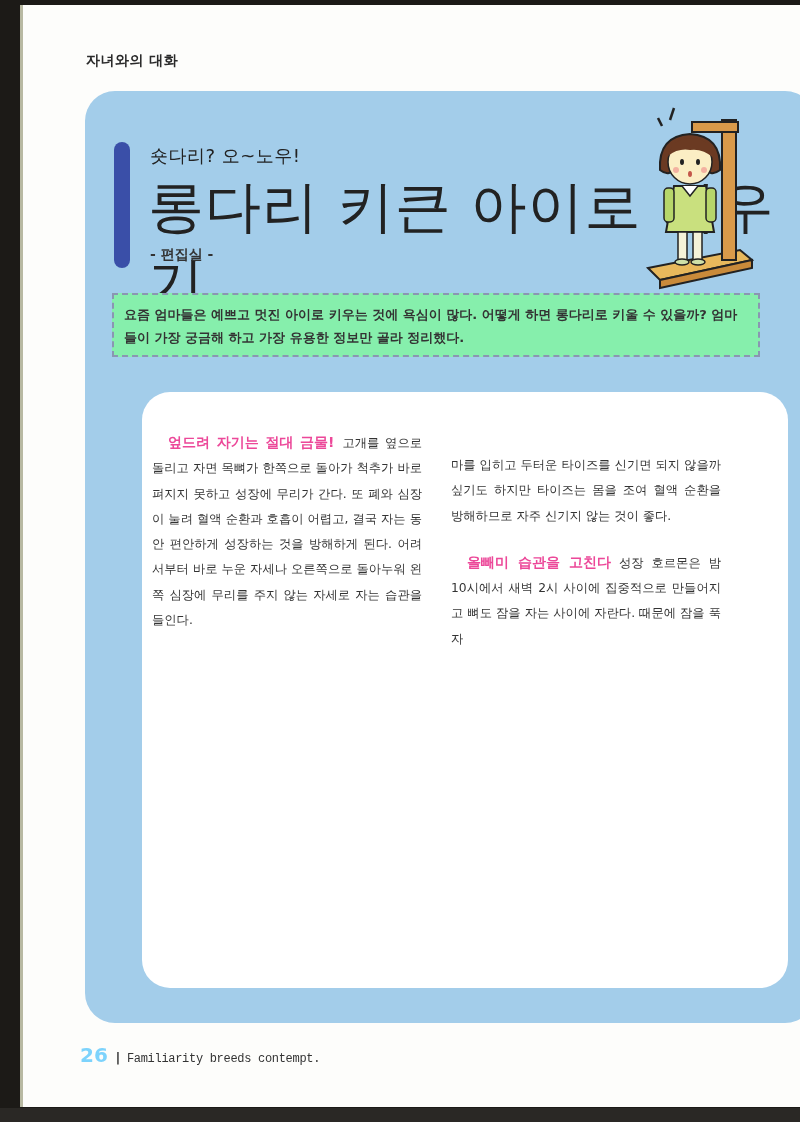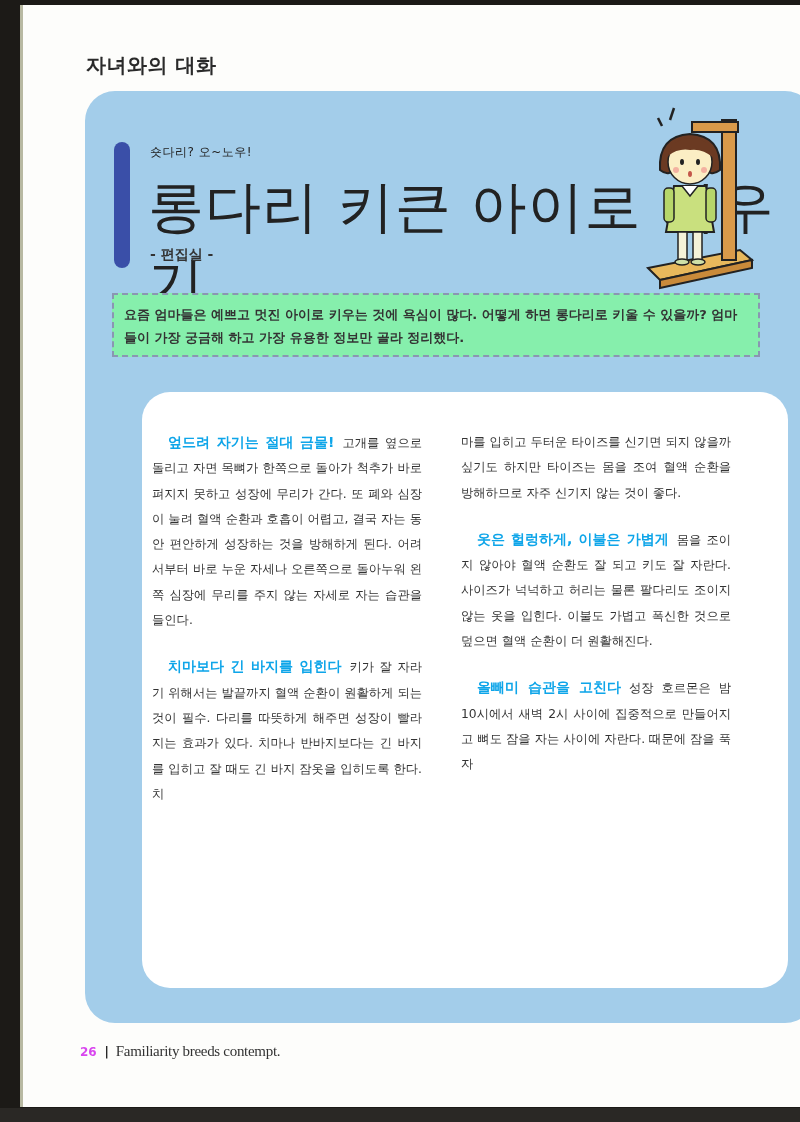--- a/index.html
+++ b/index.html
@@ -12,34 +12,34 @@
     position: absolute; left: 20px; top: 5px; width: 780px; height: 1102px;
     background: #fdfdfb;
     border-left: 3px solid #b8b9a2;
   }
   .bottom-strip {
     position: absolute; left: 0; top: 1108px; width: 800px; height: 14px;
     background: #2a2825;
   }
   .section-label {
     position: absolute; left: 86px; top: 52px;
-    font-size: 20px; font-weight: bold; color: #2a2a2a; letter-spacing: 0.5px;
+    font-size: 14px; font-weight: bold; color: #2a2a2a; letter-spacing: 0.5px;
   }
   .blue-panel {
     position: absolute; left: 85px; top: 91px; width: 730px; height: 932px;
     background: #a3cdea;
     border-radius: 30px;
   }
   .title-bar {
     position: absolute; left: 114px; top: 142px; width: 16px; height: 126px;
     background: #3a4fa8; border-radius: 8px;
   }
   .subtitle {
     position: absolute; left: 150px; top: 144px;
-    font-size: 12px; color: #222; letter-spacing: 0.5px;
+    font-size: 18px; color: #222; letter-spacing: 0.5px;
   }
   .main-title {
     position: absolute; left: 148px; top: 170px;
     font-size: 56px; color: #222; letter-spacing: 1px; font-weight: normal;
   }
   .byline {
     position: absolute; left: 150px; top: 246px;
     font-size: 14px; font-weight: bold; color: #333;
   }
   .illustration {
@@ -56,33 +56,33 @@
   }
   .content-card {
     position: absolute; left: 142px; top: 392px; width: 646px; height: 596px;
     background: #ffffff; border-radius: 28px;
   }
   .col {
     position: absolute; top: 430px; width: 270px;
     font-size: 12.3px; color: #333; line-height: 25.3px; text-align: justify;
   }
   .col.left { left: 152px; }
-  .col.right { left: 461px; }
+  .col.right { left: 451px; margin-top: 23px; }
   .para { margin: 0 0 21px 0; text-indent: 16px; }
   .para.cont { text-indent: 0; }
   .head {
-    color: #0ea5e9; font-weight: bold; font-size: 14px; margin-right: 8px;
+    color: #ec4899; font-weight: bold; font-size: 14px; margin-right: 8px;
   }
   .footer {
     position: absolute; left: 80px; top: 1043px;
     font-size: 12px; color: #333;
   }
-  .page-num { font-weight: bold; font-size: 12px; color: #d946ef; }
+  .page-num { font-weight: bold; font-size: 20px; color: #7dd3fc; }
   .footer-sep { font-weight: bold; margin: 0 3px 0 4px; color: #222; }
-  .footer-text { font-family: Liberation Serif, serif; font-size: 15px; letter-spacing: -0.3px; }
+  .footer-text { font-family: Liberation Mono, monospace; font-size: 12px; letter-spacing: -0.3px; }
 </style>
 </head>
 <body>
 
 <div class="page"></div>
 <div class="bottom-strip"></div>
 
 <div class="section-label">자녀와의 대화</div>
 
 <div class="blue-panel"></div>
@@ -130,31 +130,25 @@
 <div class="intro-box">
   <p class="intro-text">요즘 엄마들은 예쁘고 멋진 아이로 키우는 것에 욕심이 많다. 어떻게 하면 롱다리로 키울 수 있을까? 엄마들이 가장 궁금해 하고 가장 유용한 정보만 골라 정리했다.</p>
 </div>
 
 <div class="content-card"></div>
 
 <div class="col left">
   <p class="para">
     <span class="head">엎드려 자기는 절대 금물!</span><span>고개를 옆으로 돌리고 자면 목뼈가 한쪽으로 돌아가 척추가 바로 펴지지 못하고 성장에 무리가 간다. 또 폐와 심장이 눌려 혈액 순환과 호흡이 어렵고, 결국 자는 동안 편안하게 성장하는 것을 방해하게 된다. 어려서부터 바로 누운 자세나 오른쪽으로 돌아누워 왼쪽 심장에 무리를 주지 않는 자세로 자는 습관을 들인다.</span>
   </p>
-  <p class="para">
-    <span class="head">치마보다 긴 바지를 입힌다</span><span>키가 잘 자라기 위해서는 발끝까지 혈액 순환이 원활하게 되는 것이 필수. 다리를 따뜻하게 해주면 성장이 빨라지는 효과가 있다. 치마나 반바지보다는 긴 바지를 입히고 잘 때도 긴 바지 잠옷을 입히도록 한다. 치</span>
-  </p>
 </div>
 
 <div class="col right">
   <p class="para cont">
     <span>마를 입히고 두터운 타이즈를 신기면 되지 않을까 싶기도 하지만 타이즈는 몸을 조여 혈액 순환을 방해하므로 자주 신기지 않는 것이 좋다.</span>
-  </p>
-  <p class="para">
-    <span class="head">옷은 헐렁하게, 이불은 가볍게</span><span>몸을 조이지 않아야 혈액 순환도 잘 되고 키도 잘 자란다. 사이즈가 넉넉하고 허리는 물론 팔다리도 조이지 않는 옷을 입힌다. 이불도 가볍고 폭신한 것으로 덮으면 혈액 순환이 더 원활해진다.</span>
   </p>
   <p class="para">
     <span class="head">올빼미 습관을 고친다</span><span>성장 호르몬은 밤 10시에서 새벽 2시 사이에 집중적으로 만들어지고 뼈도 잠을 자는 사이에 자란다. 때문에 잠을 푹 자</span>
   </p>
 </div>
 
 <div class="footer">
   <span class="page-num">26</span>
   <span class="footer-sep">|</span>
   <span class="footer-text">Familiarity breeds contempt.</span>

